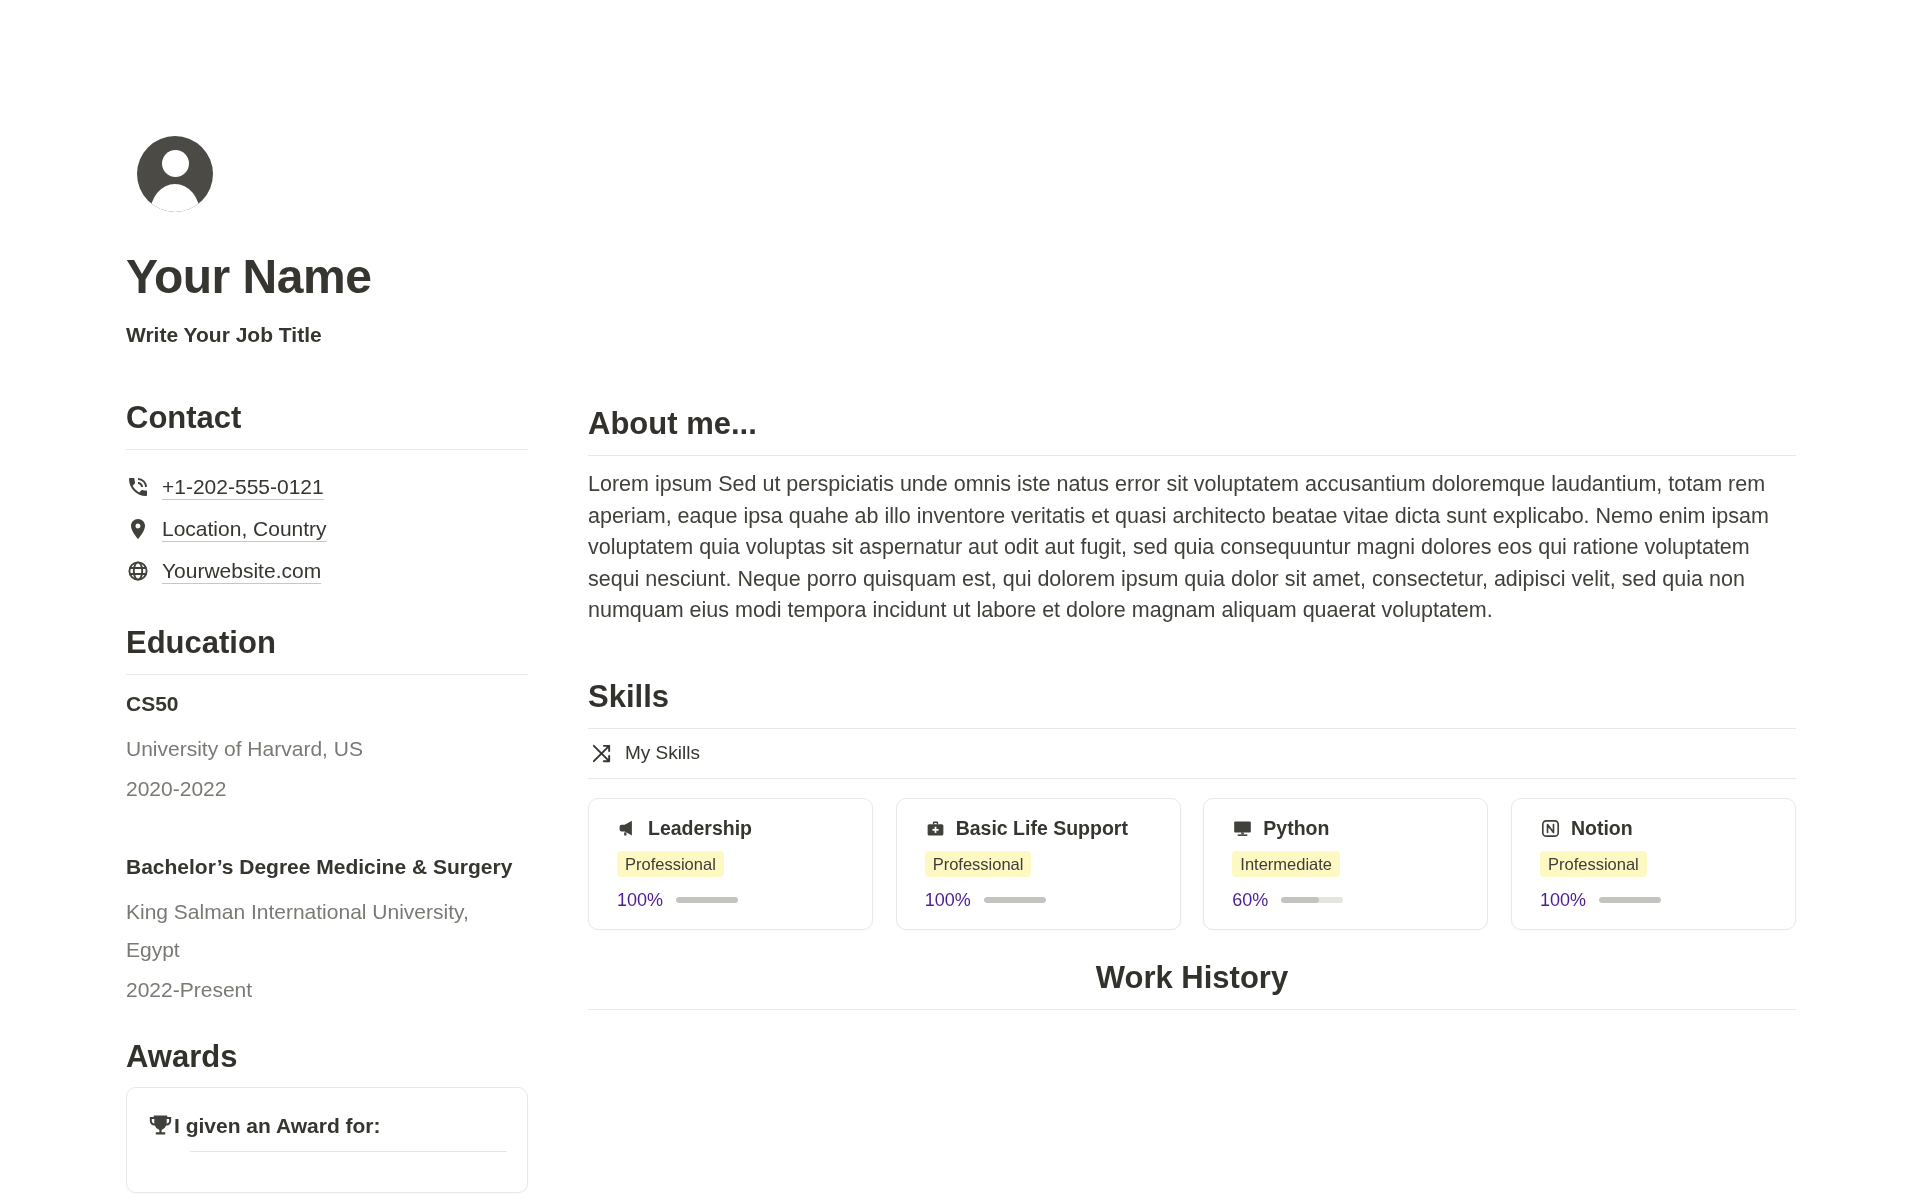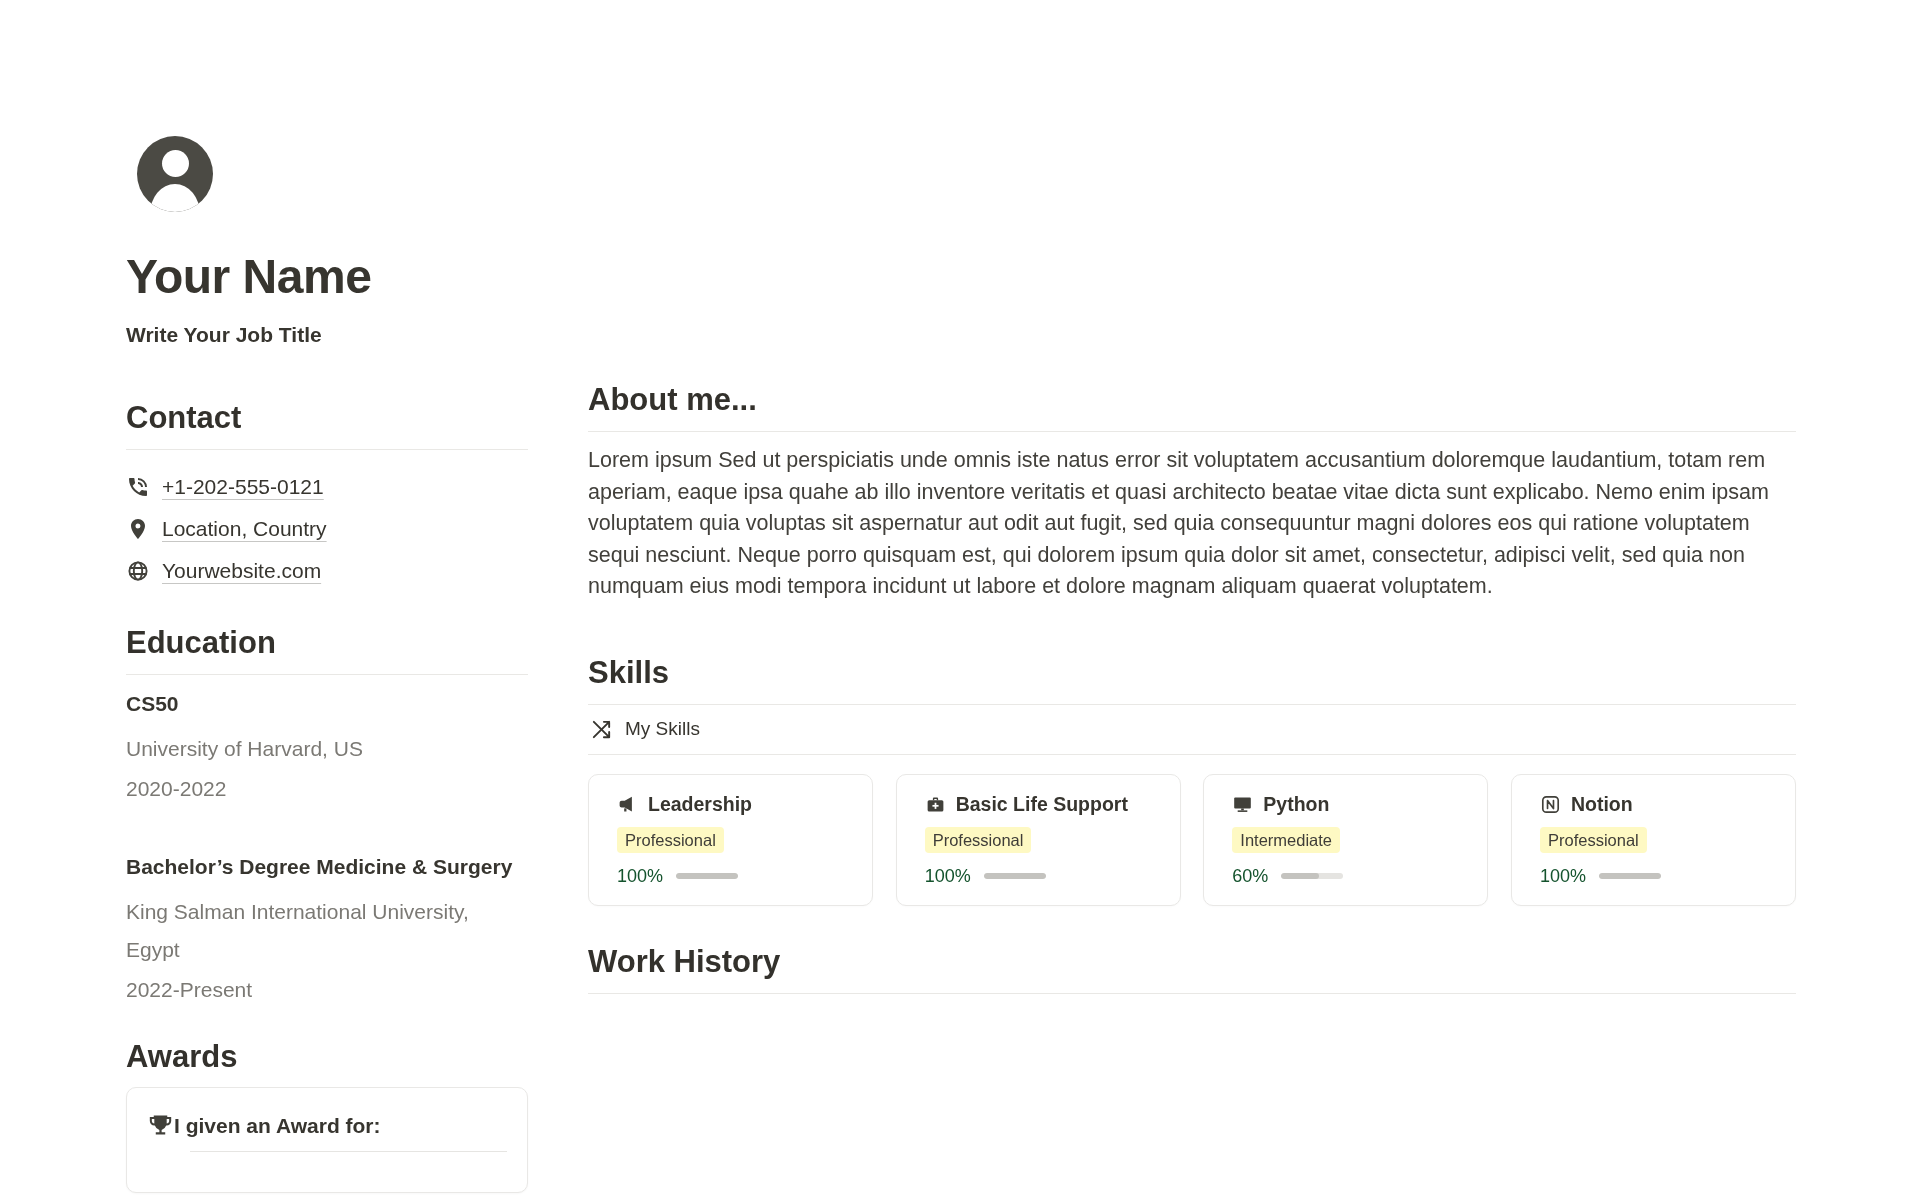--- a/index.html
+++ b/index.html
@@ -6,21 +6,21 @@
   html, body {
     margin: 0; padding: 0;
     width: 1920px; height: 1199px;
     background: #ffffff;
     overflow: hidden;
     font-family: "Liberation Sans", "DejaVu Sans", sans-serif;
     color: #37352f;
   }
   .col { position: absolute; }
   .col-left  { left: 126px; top: 136px; width: 402px; }
-  .col-right { left: 588px; top: 380px; width: 1208px; }
+  .col-right { left: 588px; top: 404px; width: 1208px; }
 
   
   .avatar { position: relative; width: 76px; height: 76px; margin-left: 11px;
             background: #4b4a44; border-radius: 50%; overflow: hidden; cursor: pointer; }
   .avatar .head { position: absolute; left: 24.5px; top: 14px; width: 27px; height: 27px;
                   background: #fff; border-radius: 50%; }
   .avatar .shoulders { position: absolute; left: 13px; top: 48px; width: 50px; height: 30px;
                   background: #fff; border-radius: 50% 50% 0 0 / 100% 100% 0 0; }
 
   h1.name { margin: 35px 0 0; font-size: 48px; line-height: 60px; font-weight: 700;
@@ -69,25 +69,25 @@
            margin-top: 19px; row-gap: 15px; }
   .skill-card { width: 285px; border: 1px solid #e9e8e6; border-radius: 10px;
                 padding: 18px 28px; background: #fff; cursor: pointer;
                 box-shadow: 0 1px 2px rgba(15,15,15,.02); }
   .card-title { display: flex; align-items: center; gap: 10px;
                 font-size: 19.5px; font-weight: 700; color: #37352f; }
   .card-title .sicon { width: 21px; height: 21px; flex: 0 0 21px; }
   .tag { display: inline-block; margin-top: 11px; background: #fef9c3; color: #3f3d38;
          font-size: 16.5px; line-height: 20px; padding: 3px 8px; border-radius: 4px; }
   .percent-row { display: flex; align-items: center; gap: 13px; margin-top: 13px;
-                 font-size: 18px; color: #14532d; }
+                 font-size: 18px; color: #4c1d95; }
   .bar { width: 62px; height: 6px; border-radius: 3px; background: #e5e4e1; overflow: hidden; }
   .bar-fill { height: 100%; background: #c4c3bf; border-radius: 3px; }
 
-  .sec-work { margin-top: 36px; }
+  .sec-work { margin-top: 28px; text-align: center; }
 
   svg { display: block; }
 </style>
 </head>
 <body>
 
 <div class="col col-left">
 
   <div class="avatar">
     <div class="head"></div>

